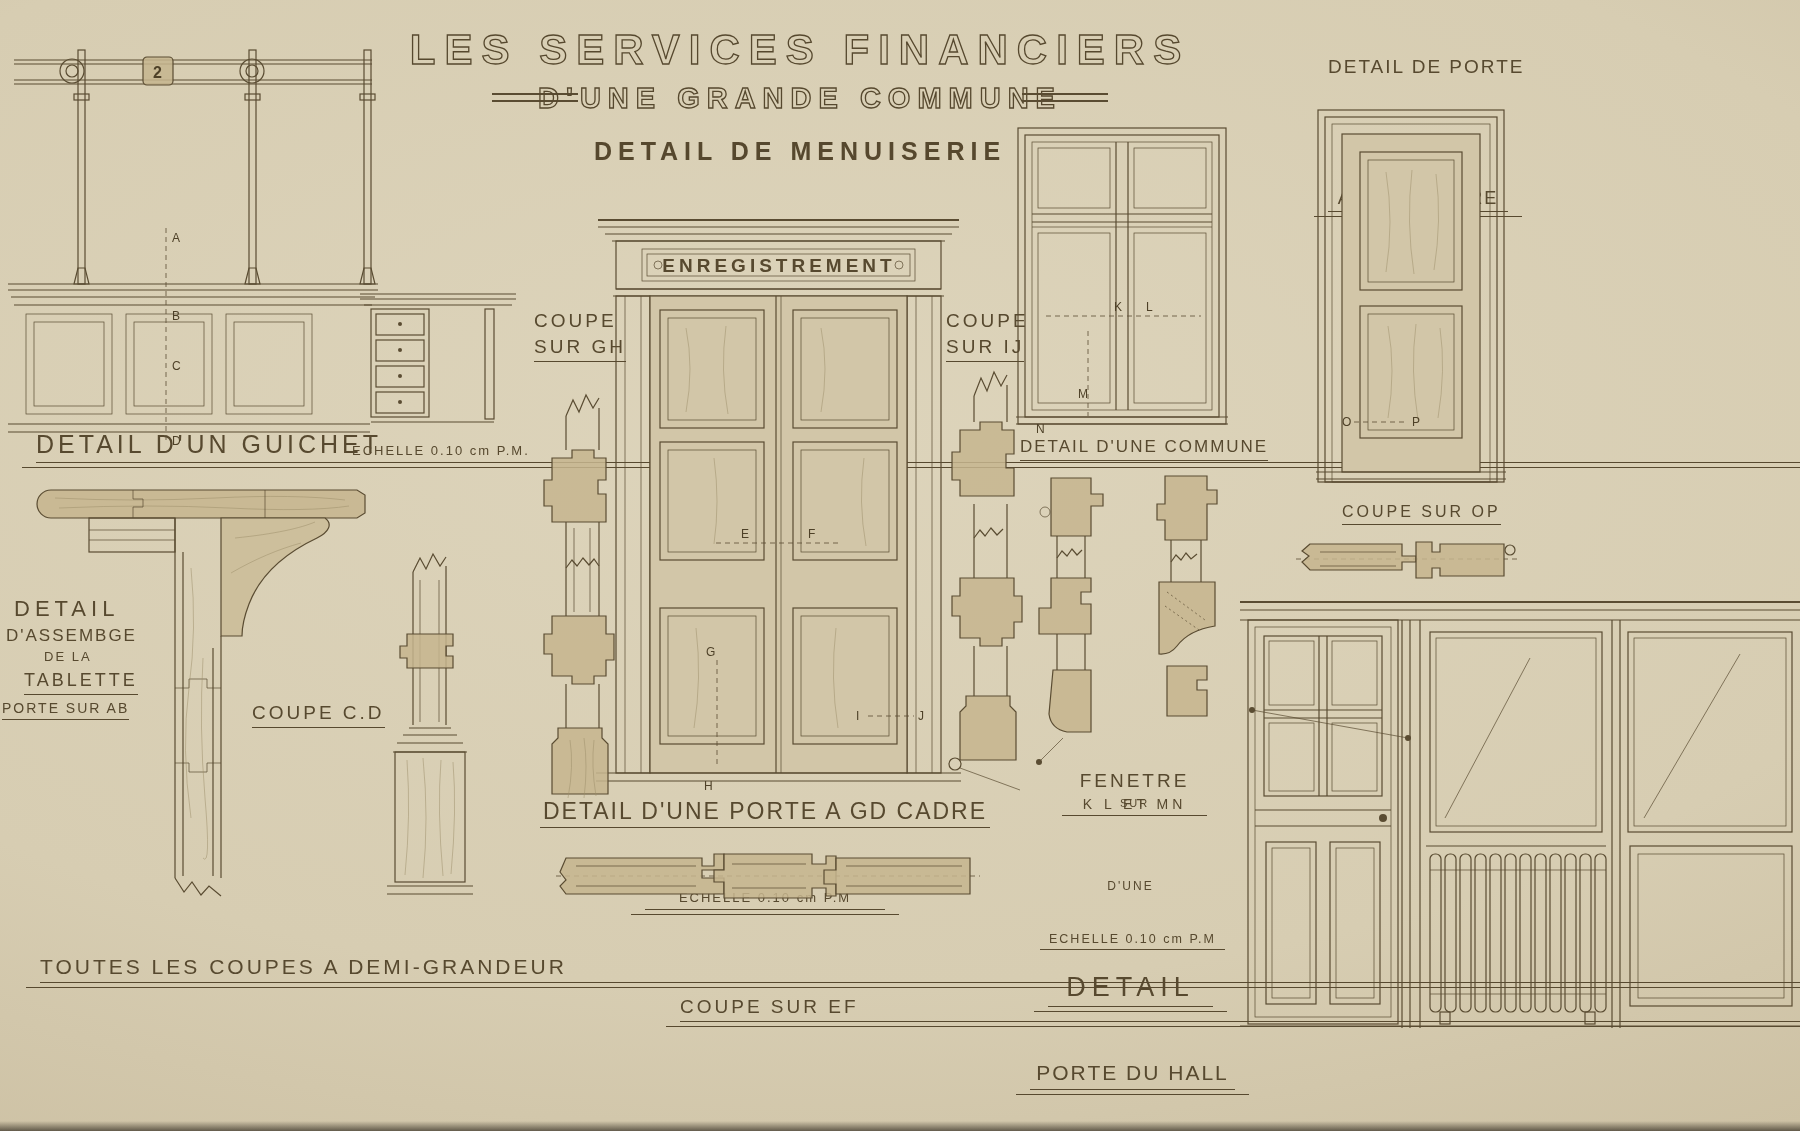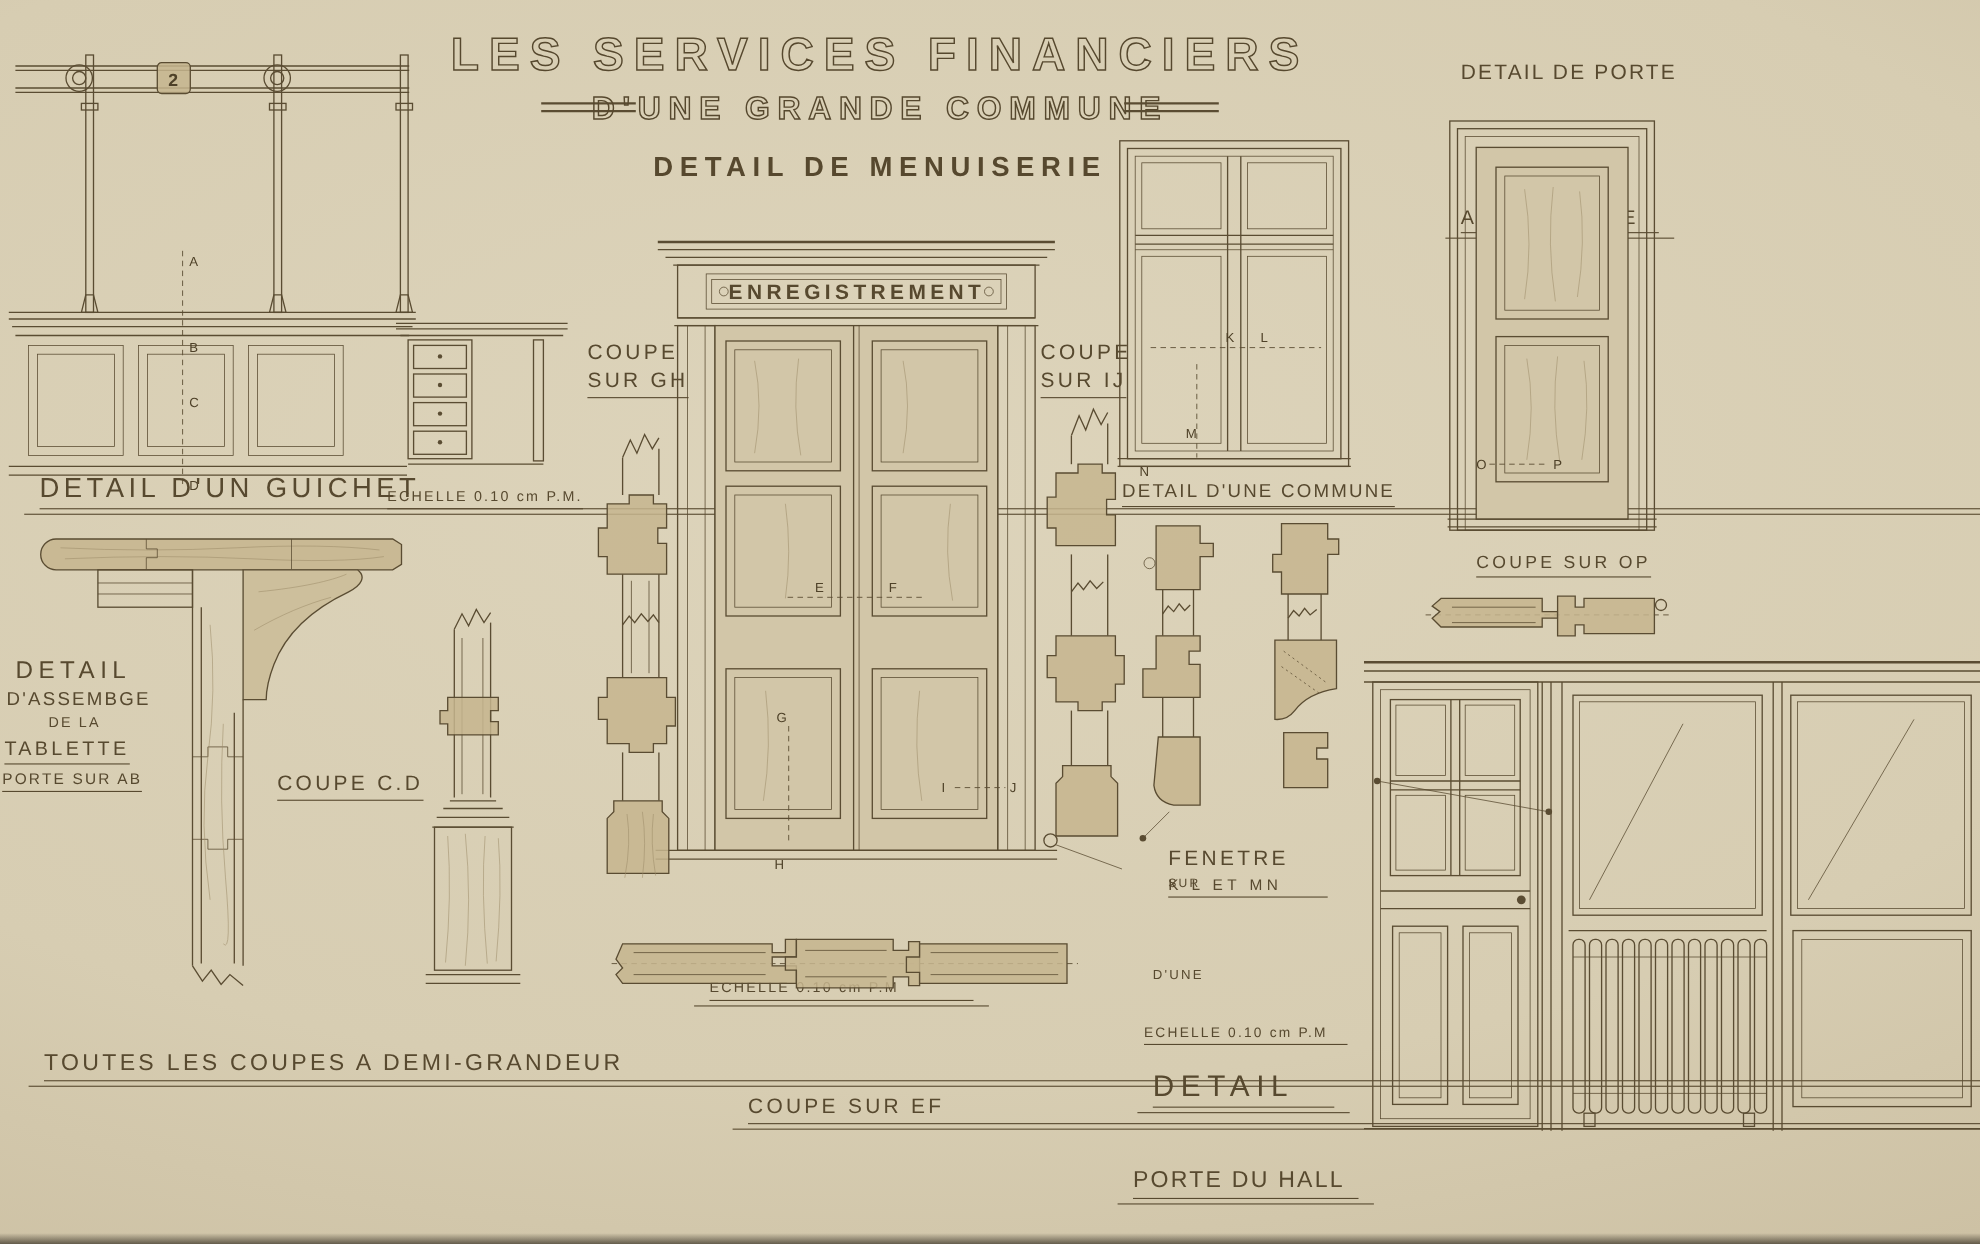--- a/index.html
+++ b/index.html
@@ -4,21 +4,21 @@
 <style>
   *{box-sizing:border-box}
   body{margin:0;background:#1c1812}
   .stage{position:relative;width:1800px;height:1131px;overflow:hidden;
     background:radial-gradient(ellipse 120% 90% at 45% 38%, #ddd4bb 0%, #d7cdb2 55%, #cdc1a4 82%, #b9ab8c 100%);
     font-family:"Liberation Sans",sans-serif;color:#57492f}
   .stage::after{content:"";position:absolute;left:0;right:0;bottom:0;height:10px;
     background:linear-gradient(to top,rgba(25,20,12,.6),rgba(25,20,12,0));pointer-events:none}
   .abs{position:absolute}
   .lbl{position:absolute;white-space:nowrap;color:#57492f;line-height:1.15}
-  .ctr{text-align:left}
+  .ctr{text-align:center}
   svg{overflow:visible;display:block}
   .ln{fill:none;stroke:#5a4c32;stroke-width:1.2}
   .ln2{stroke-width:2.2}
   .thin{stroke-width:.7}
   .dash{fill:none;stroke:#5a4c32;stroke-width:.8;stroke-dasharray:5 4}
   .dash2{fill:none;stroke:#5a4c32;stroke-width:.7;stroke-dasharray:2 3}
   .wash{fill:#c5b58e;fill-opacity:.85;stroke:#5a4c32;stroke-width:1.2}
   .wash2{fill:#cdbf9c;stroke:#5a4c32;stroke-width:1.2}
   .wood{fill:#d2c6a8}
   .grain{fill:none;stroke:#9c8c68;stroke-width:.7;opacity:.7}
@@ -137,21 +137,21 @@
         <line x1="188" y1="170" x2="188" y2="398"></line>
     </g>
     <path class="ln thin" d="M150,210 h14 v-9 h18 v9 h14 M150,285 h14 v9 h18 v-9 h14"></path>
     <path class="grain" d="M166,90 q6,60 -2,120 t2,130 M178,180 q-4,70 2,140 t-2,60"></path>
     <path class="ln" d="M150,400 l9,14 8,-10 9,13 8,-9 12,10"></path>
   </svg>
 
   <div class="lbl" style="left:14px;top:596px;font-size:22px;letter-spacing:5px">DETAIL</div>
   <div class="lbl" style="left:6px;top:626px;font-size:17px;letter-spacing:2px">D'ASSEMBGE</div>
   <div class="lbl" style="left:44px;top:650px;font-size:13px;letter-spacing:2px">DE LA</div>
-  <div class="lbl ul" style="left:4px;top:670px;font-size:18px;letter-spacing:3px">TABLETTE</div>
+  <div class="lbl ul" style="left:24px;top:670px;font-size:18px;letter-spacing:3px">TABLETTE</div>
   <div class="lbl ul" style="left:2px;top:700px;font-size:14px;letter-spacing:2px">PORTE SUR AB</div>
   <div class="lbl ul" style="left:252px;top:702px;font-size:19px;letter-spacing:3px">COUPE C.D</div>
 
   <svg class="abs" style="left:383px;top:550px" width="95" height="352" viewBox="0 0 95 352">
     <path class="ln" d="M30,22 l7,-14 6,11 7,-15 7,12 6,-9"></path>
     <g class="ln">
         <line x1="30" y1="22" x2="30" y2="175"></line>
         <line x1="63" y1="16" x2="63" y2="175"></line>
       </g>
     <g class="ln thin">
@@ -277,20 +277,21 @@
     <path class="wash" d="M14,212 h54 v18 h8 v26 h-8 v16 h-12 v8 h-22 v-8 h-20 v-22 h-8 v-20 h8 z"></path>
     <g class="ln">
         <line x1="28" y1="280" x2="28" y2="330"></line>
         <line x1="61" y1="280" x2="61" y2="330"></line>
       </g>
     <path class="wash" d="M20,330 h44 v10 l6,6 v48 h-56 v-48 l6,-6 z"></path>
     <circle class="ln" cx="9" cy="398" r="6"></circle>
     <line class="ln thin" x1="14" y1="402" x2="74" y2="424"></line>
   </svg>
 
+  <div class="lbl ul ctr" style="left:540px;top:798px;width:450px;font-size:23px;letter-spacing:2px">DETAIL D'UNE PORTE A GD CADRE</div>
   <div class="lbl ul2 ctr" style="left:645px;top:830px;width:240px;font-size:13px;letter-spacing:2px">ECHELLE 0.10 cm P.M</div>
 
   <svg class="abs" style="left:556px;top:842px" width="424" height="70" viewBox="0 0 424 70">
     <line class="dash" x1="0" y1="34" x2="424" y2="34"></line>
     <path class="wash" d="M10,16 H146 v8 h12 v-12 h10 v16 h-22 v8 h22 v16 H10 l-6,-8 6,-6 -6,-8 z"></path>
     <path class="wash" d="M168,12 h88 v10 h14 v-8 h10 v40 h-10 v-8 h-14 v10 h-88 v-16 h-10 v-12 h10 z"></path>
     <path class="wash" d="M280,16 H414 v36 H280 v-10 h-12 v-14 h12 z"></path>
     <g class="ln thin">
       <line x1="20" y1="24" x2="140" y2="24"></line>
         <line x1="20" y1="44" x2="140" y2="44"></line>

